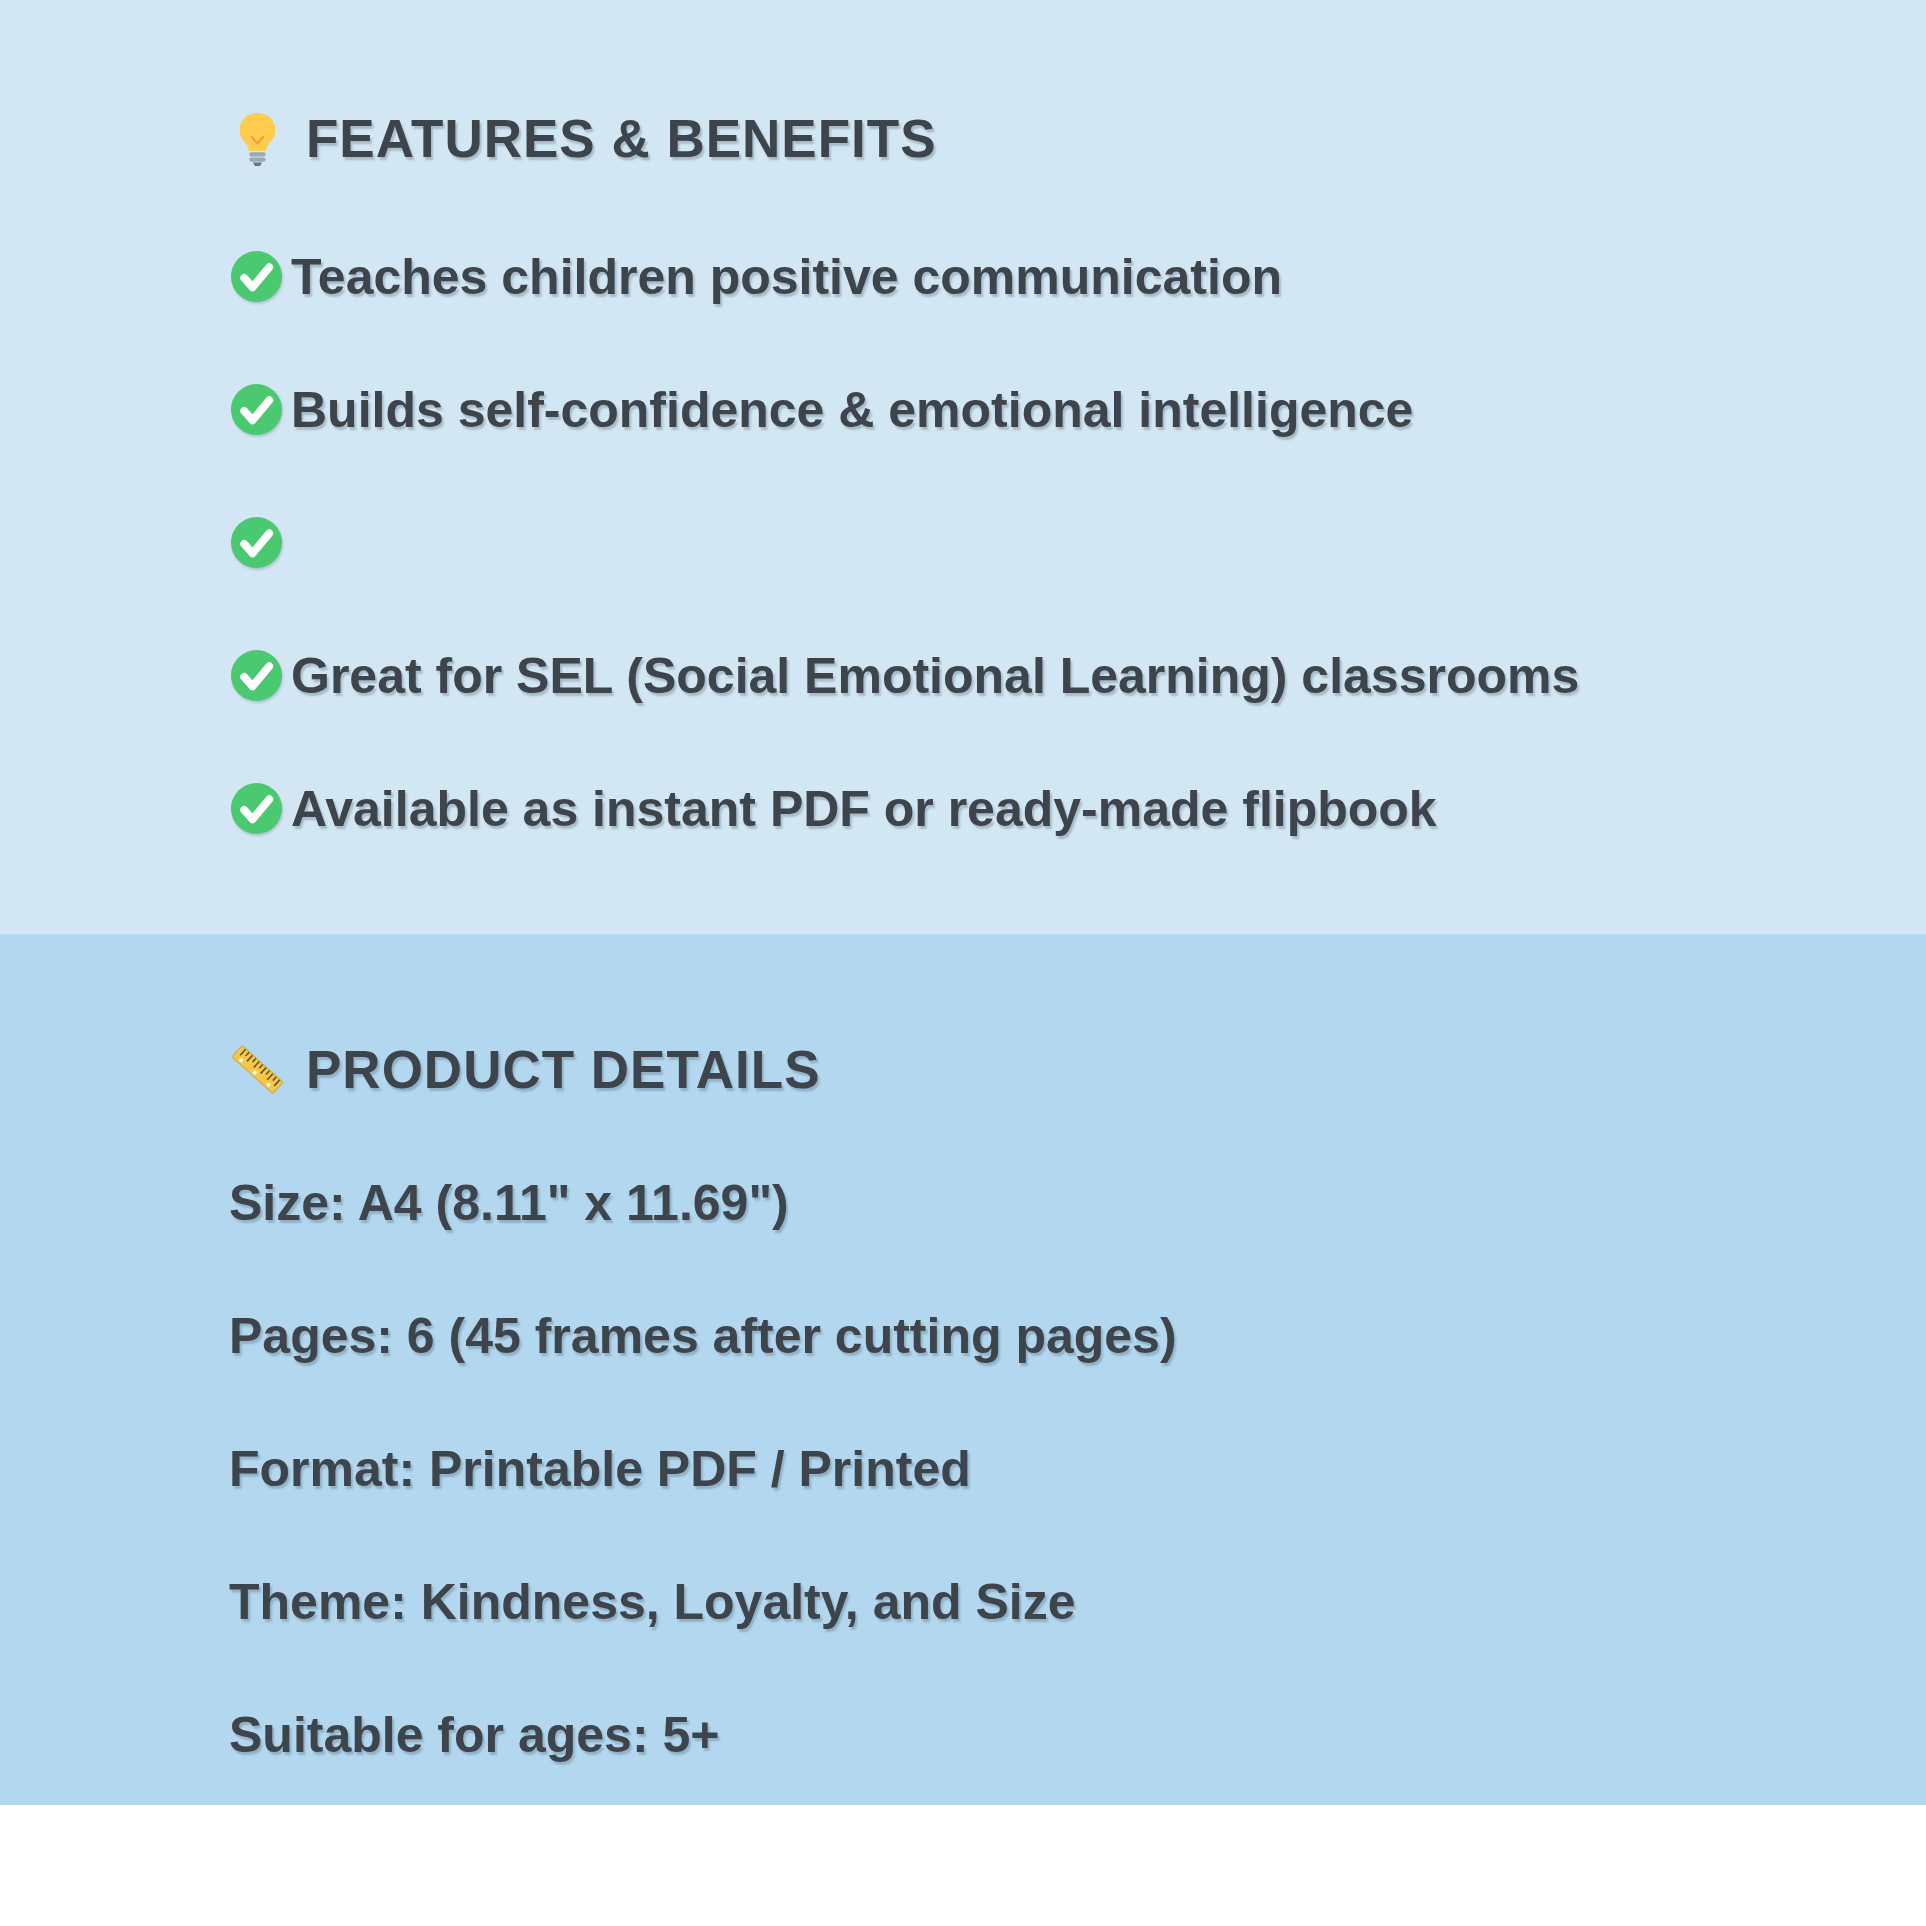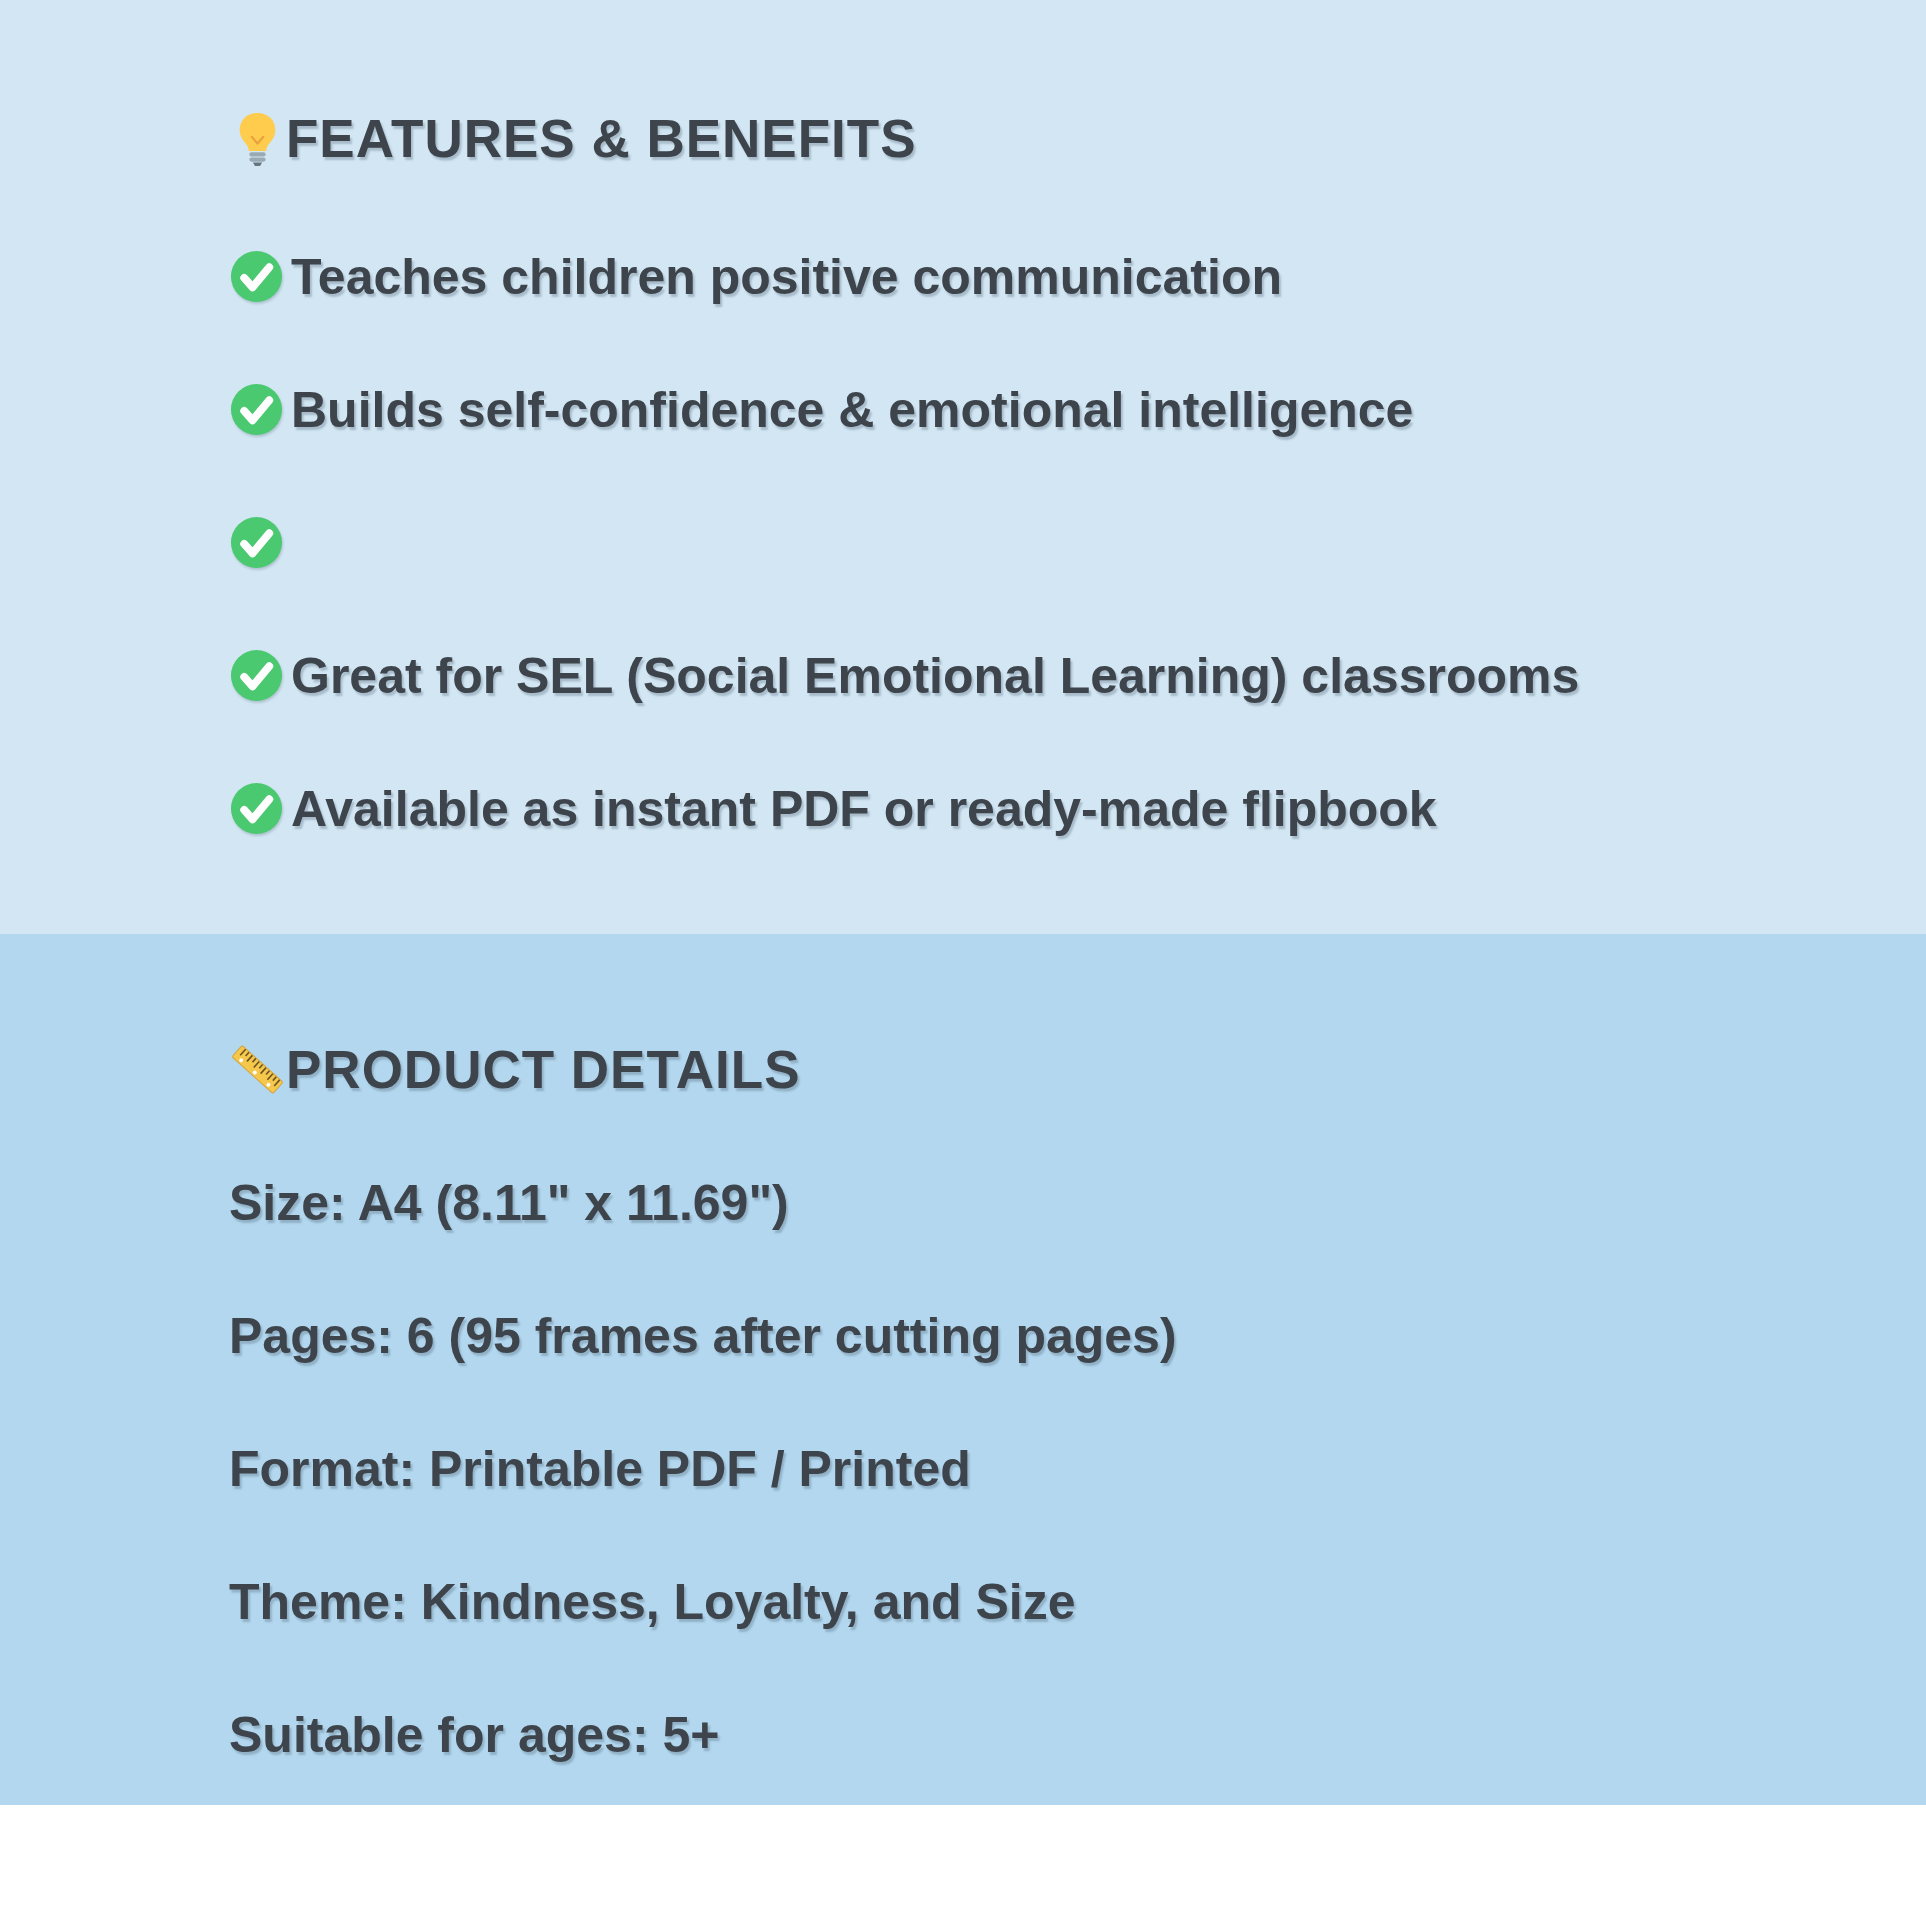--- a/index.html
+++ b/index.html
@@ -13,21 +13,21 @@
   html,body{margin:0;padding:0;}
   body{
     width:1927px;height:1927px;overflow:hidden;
     font-family:"Liberation Sans","DejaVu Sans",sans-serif;
     color:var(--text-color);
   }
   .section{box-sizing:border-box;width:1927px;padding-left:229px;}
   .section.features{height:934px;background:var(--top-bg);padding-top:104px;}
   .section.details{height:871px;background:var(--bottom-bg);padding-top:101px;}
   .heading-row{
-    display:flex;align-items:center;height:69px;
+    display:flex;align-items:center;gap:20px;height:69px;
   }
   .heading-icon{width:57px;height:57px;flex:0 0 57px;display:block;}
   .heading-text{
     font-size:53px;font-weight:700;letter-spacing:1px;
     text-shadow:2px 3px 2px rgba(70,90,110,0.30);
     white-space:nowrap;
   }
   .bullet-list{margin-top:76px;}
   .bullet-row{
     display:flex;align-items:center;gap:7px;height:55px;margin-bottom:78px;
@@ -126,19 +126,19 @@
           <circle cx="28" cy="32" r="1.9"></circle>
           <circle cx="46" cy="32" r="1.9"></circle>
         </g>
       </g>
     </svg>
     <div class="heading-text">PRODUCT DETAILS</div>
   </div>
 
   <div class="detail-list">
     <div class="detail-line">Size: A4 (8.11" x 11.69")</div>
-    <div class="detail-line">Pages: 6 (95 frames after cutting pages)</div>
+    <div class="detail-line">Pages: 6 (45 frames after cutting pages)</div>
     <div class="detail-line">Format: Printable PDF / Printed</div>
     <div class="detail-line">Theme: Kindness, Loyalty, and Size</div>
     <div class="detail-line">Suitable for ages: 5+</div>
   </div>
 </div>
 
 
 </body></html>

